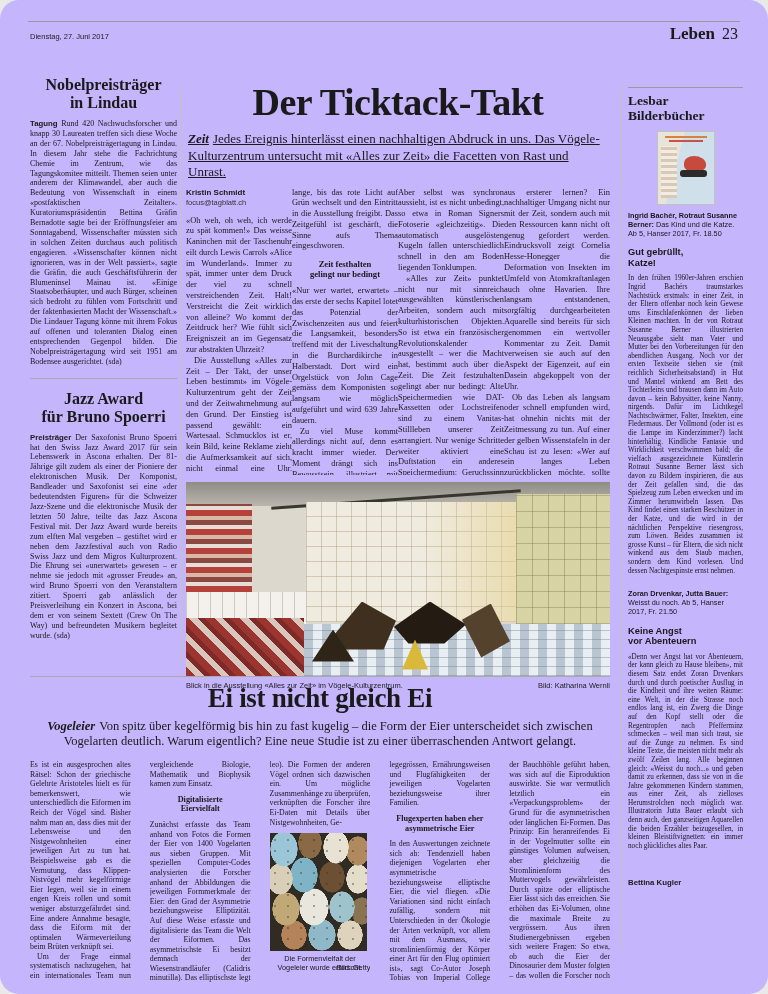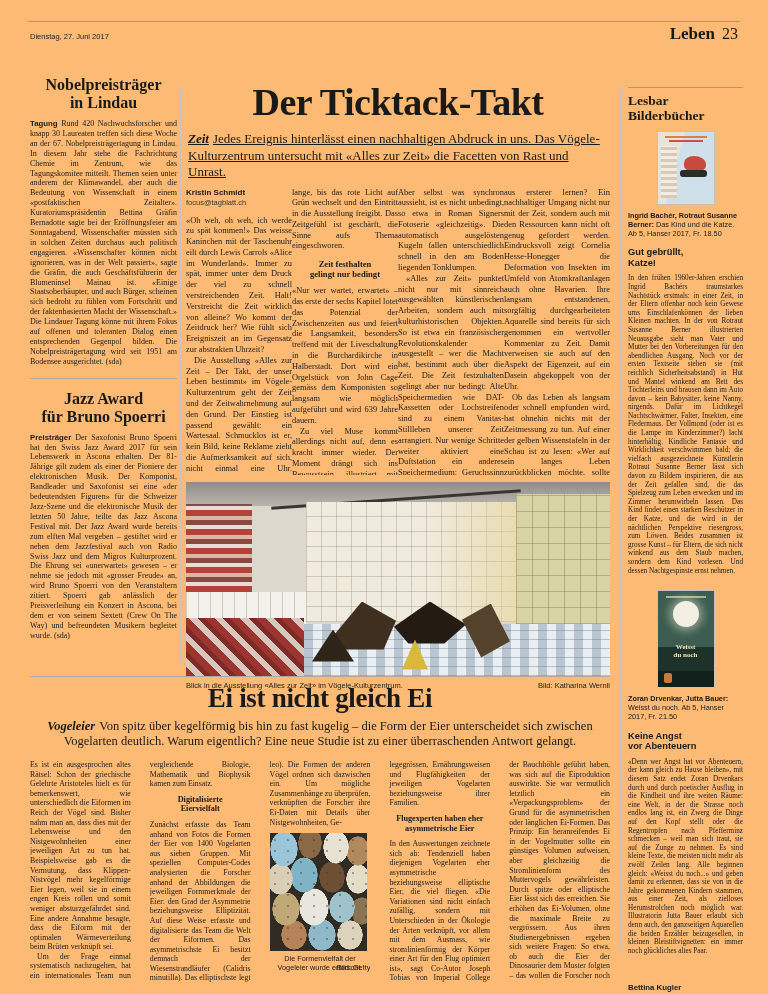--- a/index.html
+++ b/index.html
@@ -1,17 +1,17 @@
 <!DOCTYPE html>
 <html><head>
 <meta charset="utf-8">
 <style>
   html,body{margin:0;padding:0;background:#e9e9e7;}
-  .page{position:relative;width:768px;height:994px;background:#fdba74;margin:0 auto;
-        font-family:"Liberation Serif",serif;color:#1a1a1a;overflow:hidden;}
+  .page{position:relative;width:768px;height:994px;background:#c4b5fd;margin:0 auto;
+        font-family:"Liberation Serif",serif;color:#1a1a1a;overflow:hidden;border-radius:19px;}
   .rule-h{position:absolute;height:1px;background:#9a9a96;}
   .rule-v{position:absolute;width:1px;background:#c4c3be;}
 
   
   .date{position:absolute;left:30px;top:32px;font:7.5px/9px "Liberation Sans",sans-serif;color:#222;}
   .brand{position:absolute;right:30px;top:24px;font-family:"Liberation Serif",serif;}
   .brand .sec{font-weight:bold;font-size:17px;}
   .brand .pn{font-size:16px;margin-left:7px;}
 
   
@@ -247,28 +247,20 @@
       <div class="t1"></div>
       <div class="t2"></div>
       <div class="fig"></div>
       <div class="cat"></div>
     </div>
     <p class="bookcredit"><b>Ingrid Bachér, Rotraut Susanne Berner:</b><span> Das Kind und die Katze. Ab 5, Hanser 2017, Fr. 18.50</span></p>
     <div class="bsub">Gut gebrüllt,
 Katze!</div>
     <p class="bbody b1h">In den frühen 1960er-Jahren erschien Ingrid Bachérs traumstarkes Nachtstück erstmals: in einer Zeit, in der Eltern offenbar noch kein Gewese ums Einschlafenkönnen der lieben Kleinen machten. In der von Rotraut Susanne Berner illustrierten Neuausgabe sieht man Vater und Mutter bei den Vorbereitungen für den abendlichen Ausgang. Noch vor der ersten Textseite stehen sie (mit reichlich Sicherheitsabstand) in Hut und Mantel winkend am Bett des Töchterleins und brausen dann im Auto davon – kein Babysitter, keine Nanny, nirgends. Dafür im Lichtkegel Nachtschwärmer, Falter, Insekten, eine Fledermaus. Der Vollmond (oder ist es die Lampe im Kinderzimmer?) lacht hinterhältig. Kindliche Fantasie und Wirklichkeit verschwimmen bald; die vielfach ausgezeichnete Künstlerin Rotraut Susanne Berner lässt sich davon zu Bildern inspirieren, die aus der Zeit gefallen sind, die das Spielzeug zum Leben erwecken und im Zimmer herumwirbeln lassen. Das Kind findet einen starken Beschützer in der Katze, und die wird in der nächtlichen Perspektive riesengross, zum Löwen. Beides zusammen ist grosse Kunst – für Eltern, die sich nicht winkend aus dem Staub machen, sondern dem Kind vorlesen. Und dessen Nachtgespinste ernst nehmen.</p>
 
-    <div class="cover2">
-      <div class="auth"></div>
-      <div class="moon"></div>
-      <div class="ct">Weisst
-du noch</div>
-      <div class="grass"></div>
-      <div class="fig2"></div>
-    </div>
     <p class="bookcredit"><b>Zoran Drvenkar, Jutta Bauer:</b><span> Weisst du noch. Ab 5, Hanser 2017, Fr. 21.50</span></p>
     <div class="bsub">Keine Angst
 vor Abenteuern</div>
     <p class="bbody b2h">«Denn wer Angst hat vor Abenteuern, der kann gleich zu Hause bleiben», mit diesem Satz endet Zoran Drvenkars durch und durch poetischer Ausflug in die Kindheit und ihre weiten Räume: eine Welt, in der die Strasse noch endlos lang ist, ein Zwerg die Dinge auf den Kopf stellt oder die Regentropfen nach Pfefferminz schmecken – weil man sich traut, sie auf die Zunge zu nehmen. Es sind kleine Texte, die meisten nicht mehr als zwölf Zeilen lang. Alle beginnen gleich: «Weisst du noch...» und geben damit zu erkennen, dass sie von in die Jahre gekommenen Kindern stammen, aus einer Zeit, als zielloses Herumstrolchen noch möglich war. Illustratorin Jutta Bauer erlaubt sich denn auch, den ganzseitigen Aquarellen die beiden Erzähler beizugesellen, in kleinen Bleistiftvignetten: ein immer noch glückliches altes Paar.</p>
 
     <div class="sideby">Bettina Kugler</div>
   </div>
 
 </div>
 

